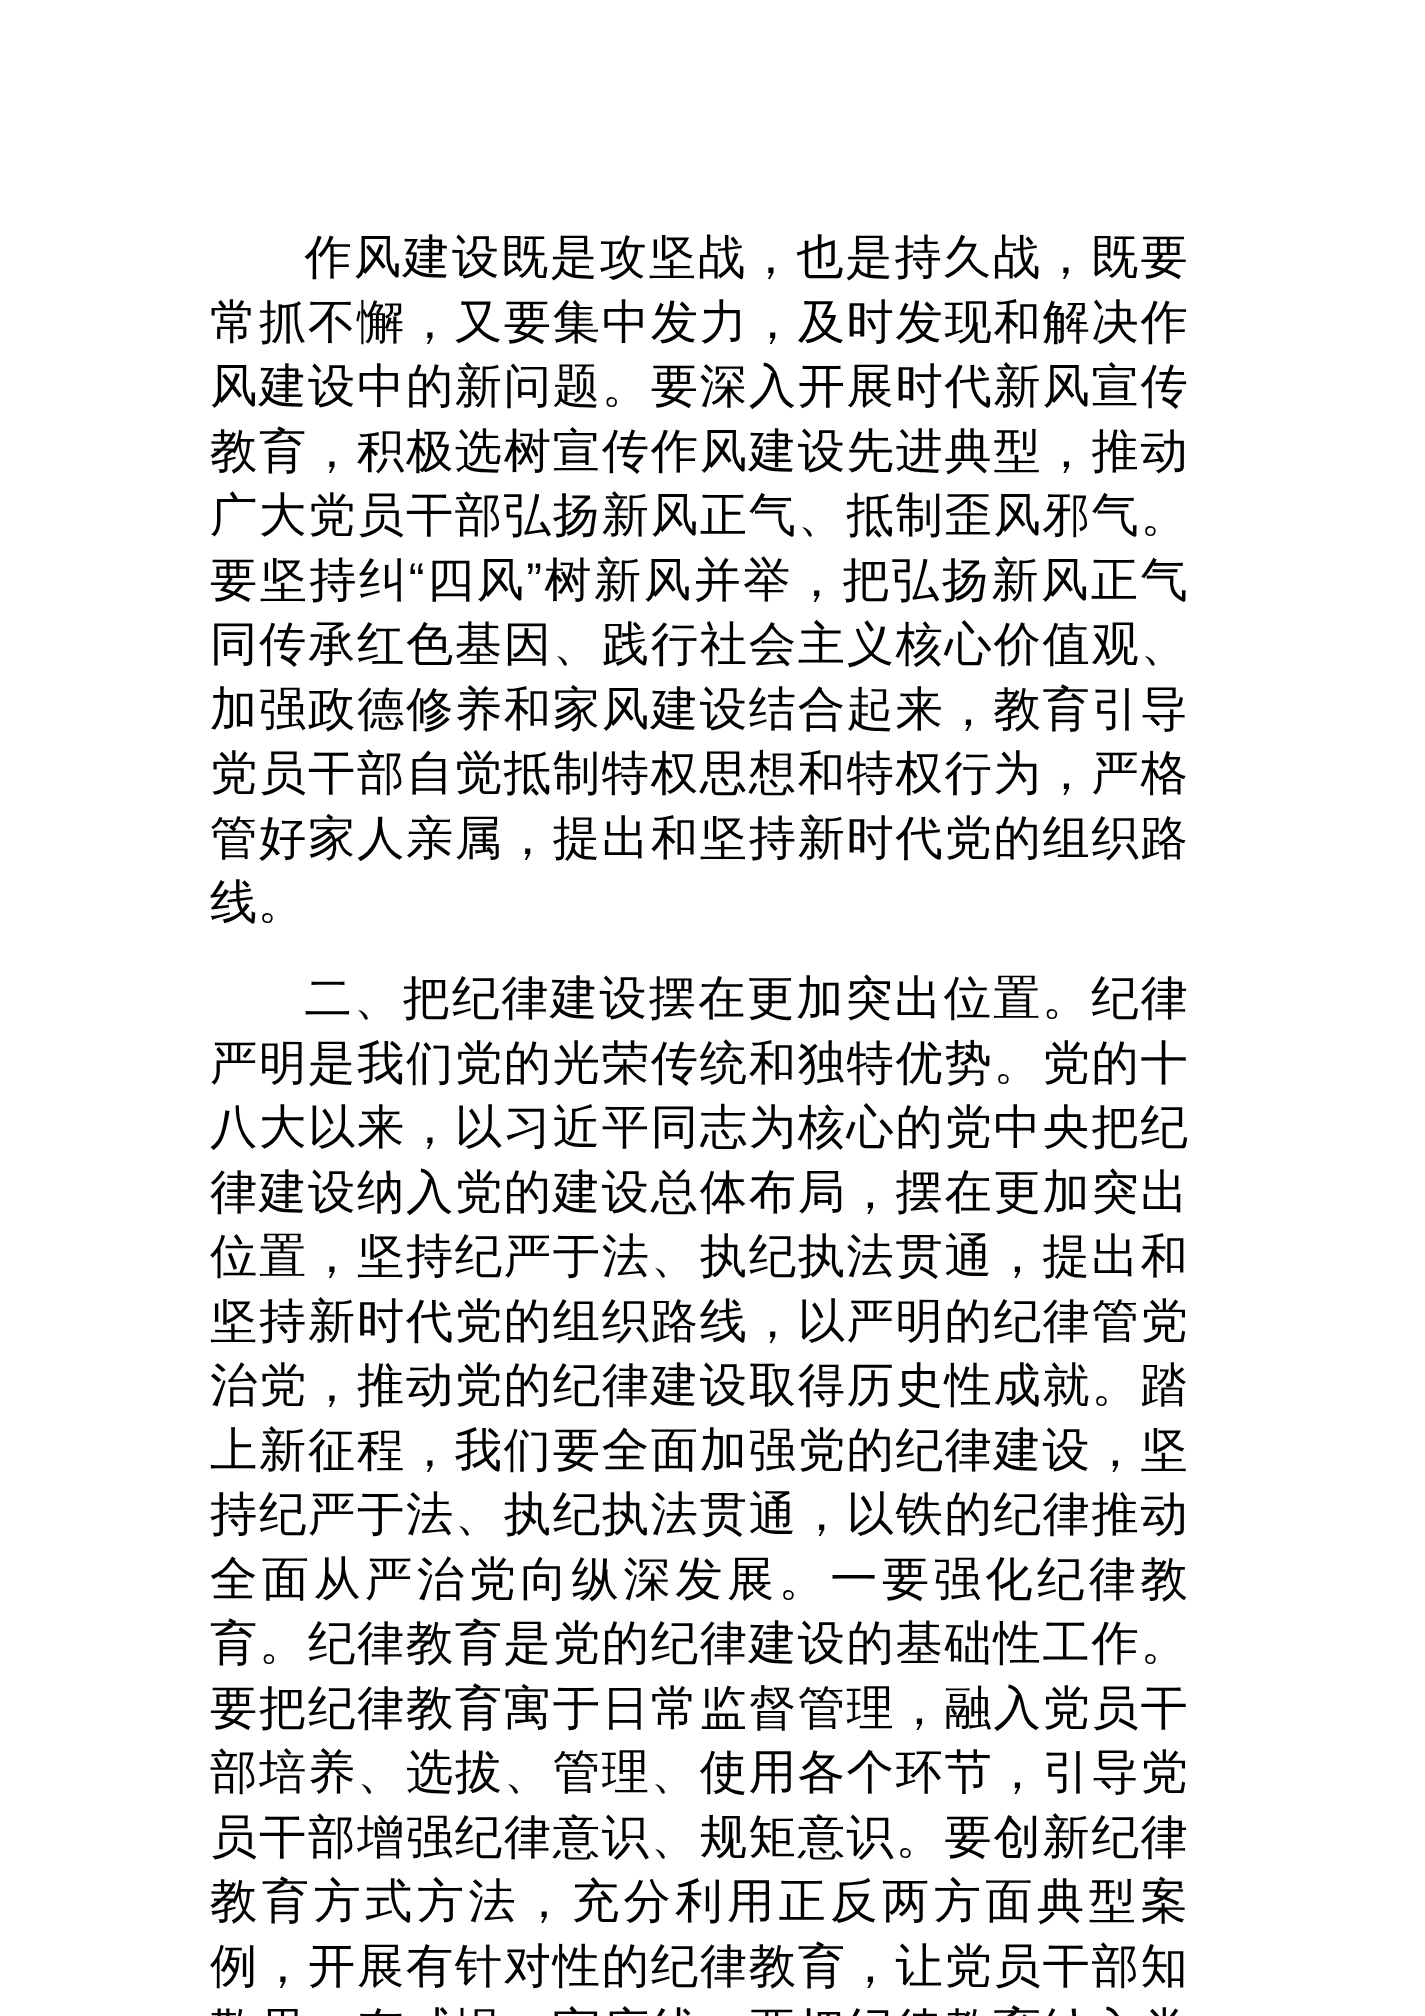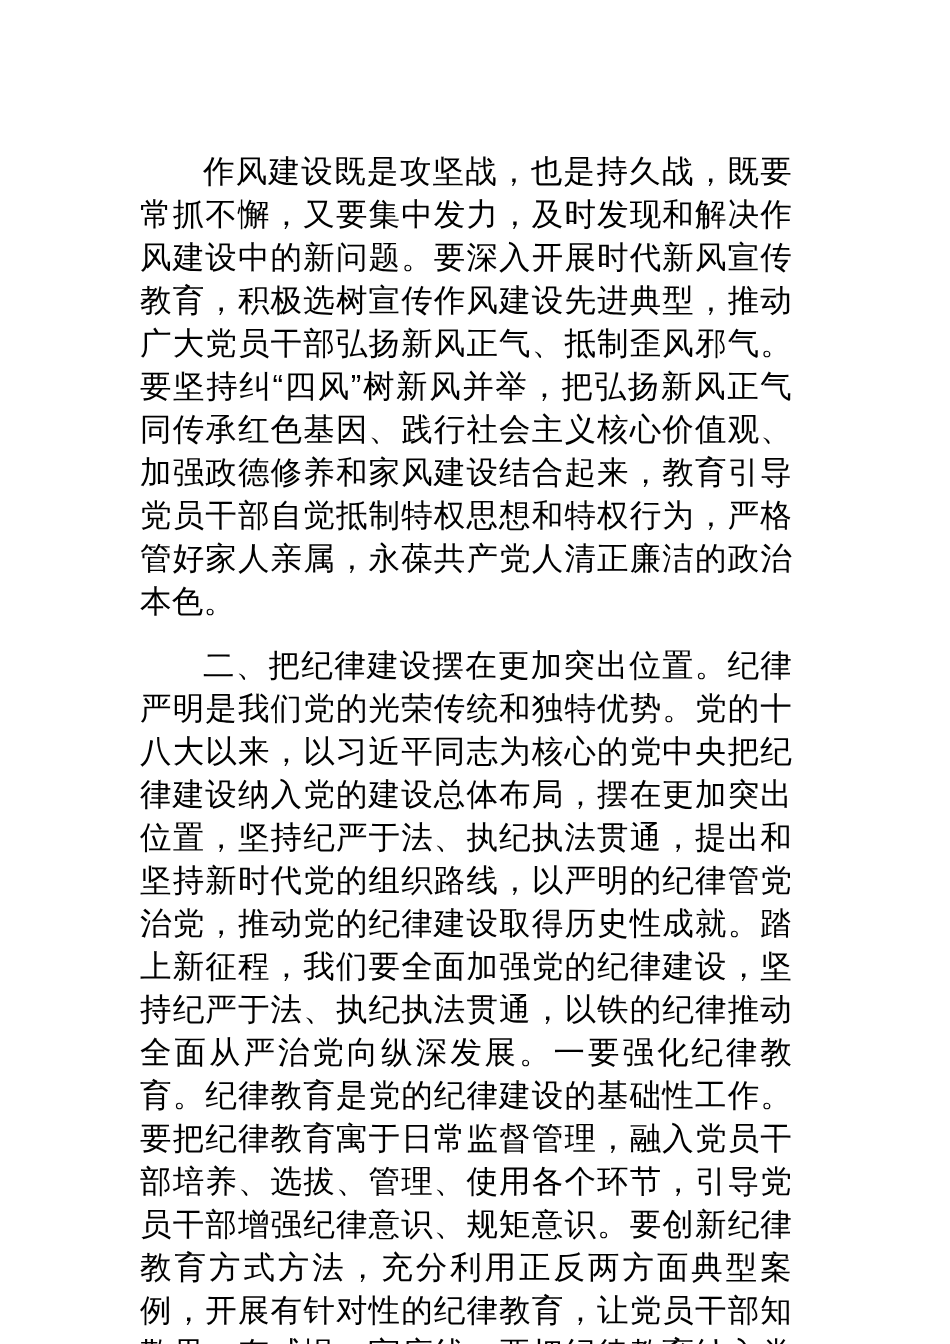--- a/index.html
+++ b/index.html
@@ -41,16 +41,16 @@
   }
   .para + .para {
     margin-top: 21px;
   }
 </style>
 </head>
 <body>
 
 <div class="page">
   <div class="doc-body">
-    <p class="para">作风建设既是攻坚战，也是持久战，既要常抓不懈，又要集中发力，及时发现和解决作风建设中的新问题。要深入开展时代新风宣传教育，积极选树宣传作风建设先进典型，推动广大党员干部弘扬新风正气、抵制歪风邪气。要坚持纠“四风”树新风并举，把弘扬新风正气同传承红色基因、践行社会主义核心价值观、加强政德修养和家风建设结合起来，教育引导党员干部自觉抵制特权思想和特权行为，严格管好家人亲属，永葆共产党人清正廉洁的政治本色。</p>
+    <p class="para">作风建设既是攻坚战，也是持久战，既要常抓不懈，又要集中发力，及时发现和解决作风建设中的新问题。要深入开展时代新风宣传教育，积极选树宣传作风建设先进典型，推动广大党员干部弘扬新风正气、抵制歪风邪气。要坚持纠“四风”树新风并举，把弘扬新风正气同传承红色基因、践行社会主义核心价值观、加强政德修养和家风建设结合起来，教育引导党员干部自觉抵制特权思想和特权行为，严格管好家人亲属，提出和坚持新时代党的组织路线。</p>
     <p class="para">二、把纪律建设摆在更加突出位置。纪律严明是我们党的光荣传统和独特优势。党的十八大以来，以习近平同志为核心的党中央把纪律建设纳入党的建设总体布局，摆在更加突出位置，坚持纪严于法、执纪执法贯通，提出和坚持新时代党的组织路线，以严明的纪律管党治党，推动党的纪律建设取得历史性成就。踏上新征程，我们要全面加强党的纪律建设，坚持纪严于法、执纪执法贯通，以铁的纪律推动全面从严治党向纵深发展。一要强化纪律教育。纪律教育是党的纪律建设的基础性工作。要把纪律教育寓于日常监督管理，融入党员干部培养、选拔、管理、使用各个环节，引导党员干部增强纪律意识、规矩意识。要创新纪律教育方式方法，充分利用正反两方面典型案例，开展有针对性的纪律教育，让党员干部知敬畏、存戒惧、守底线。要把纪律教育纳入党校、干部学院教育培训重要内</p>
   </div>
 </div>
 
 </body></html>

